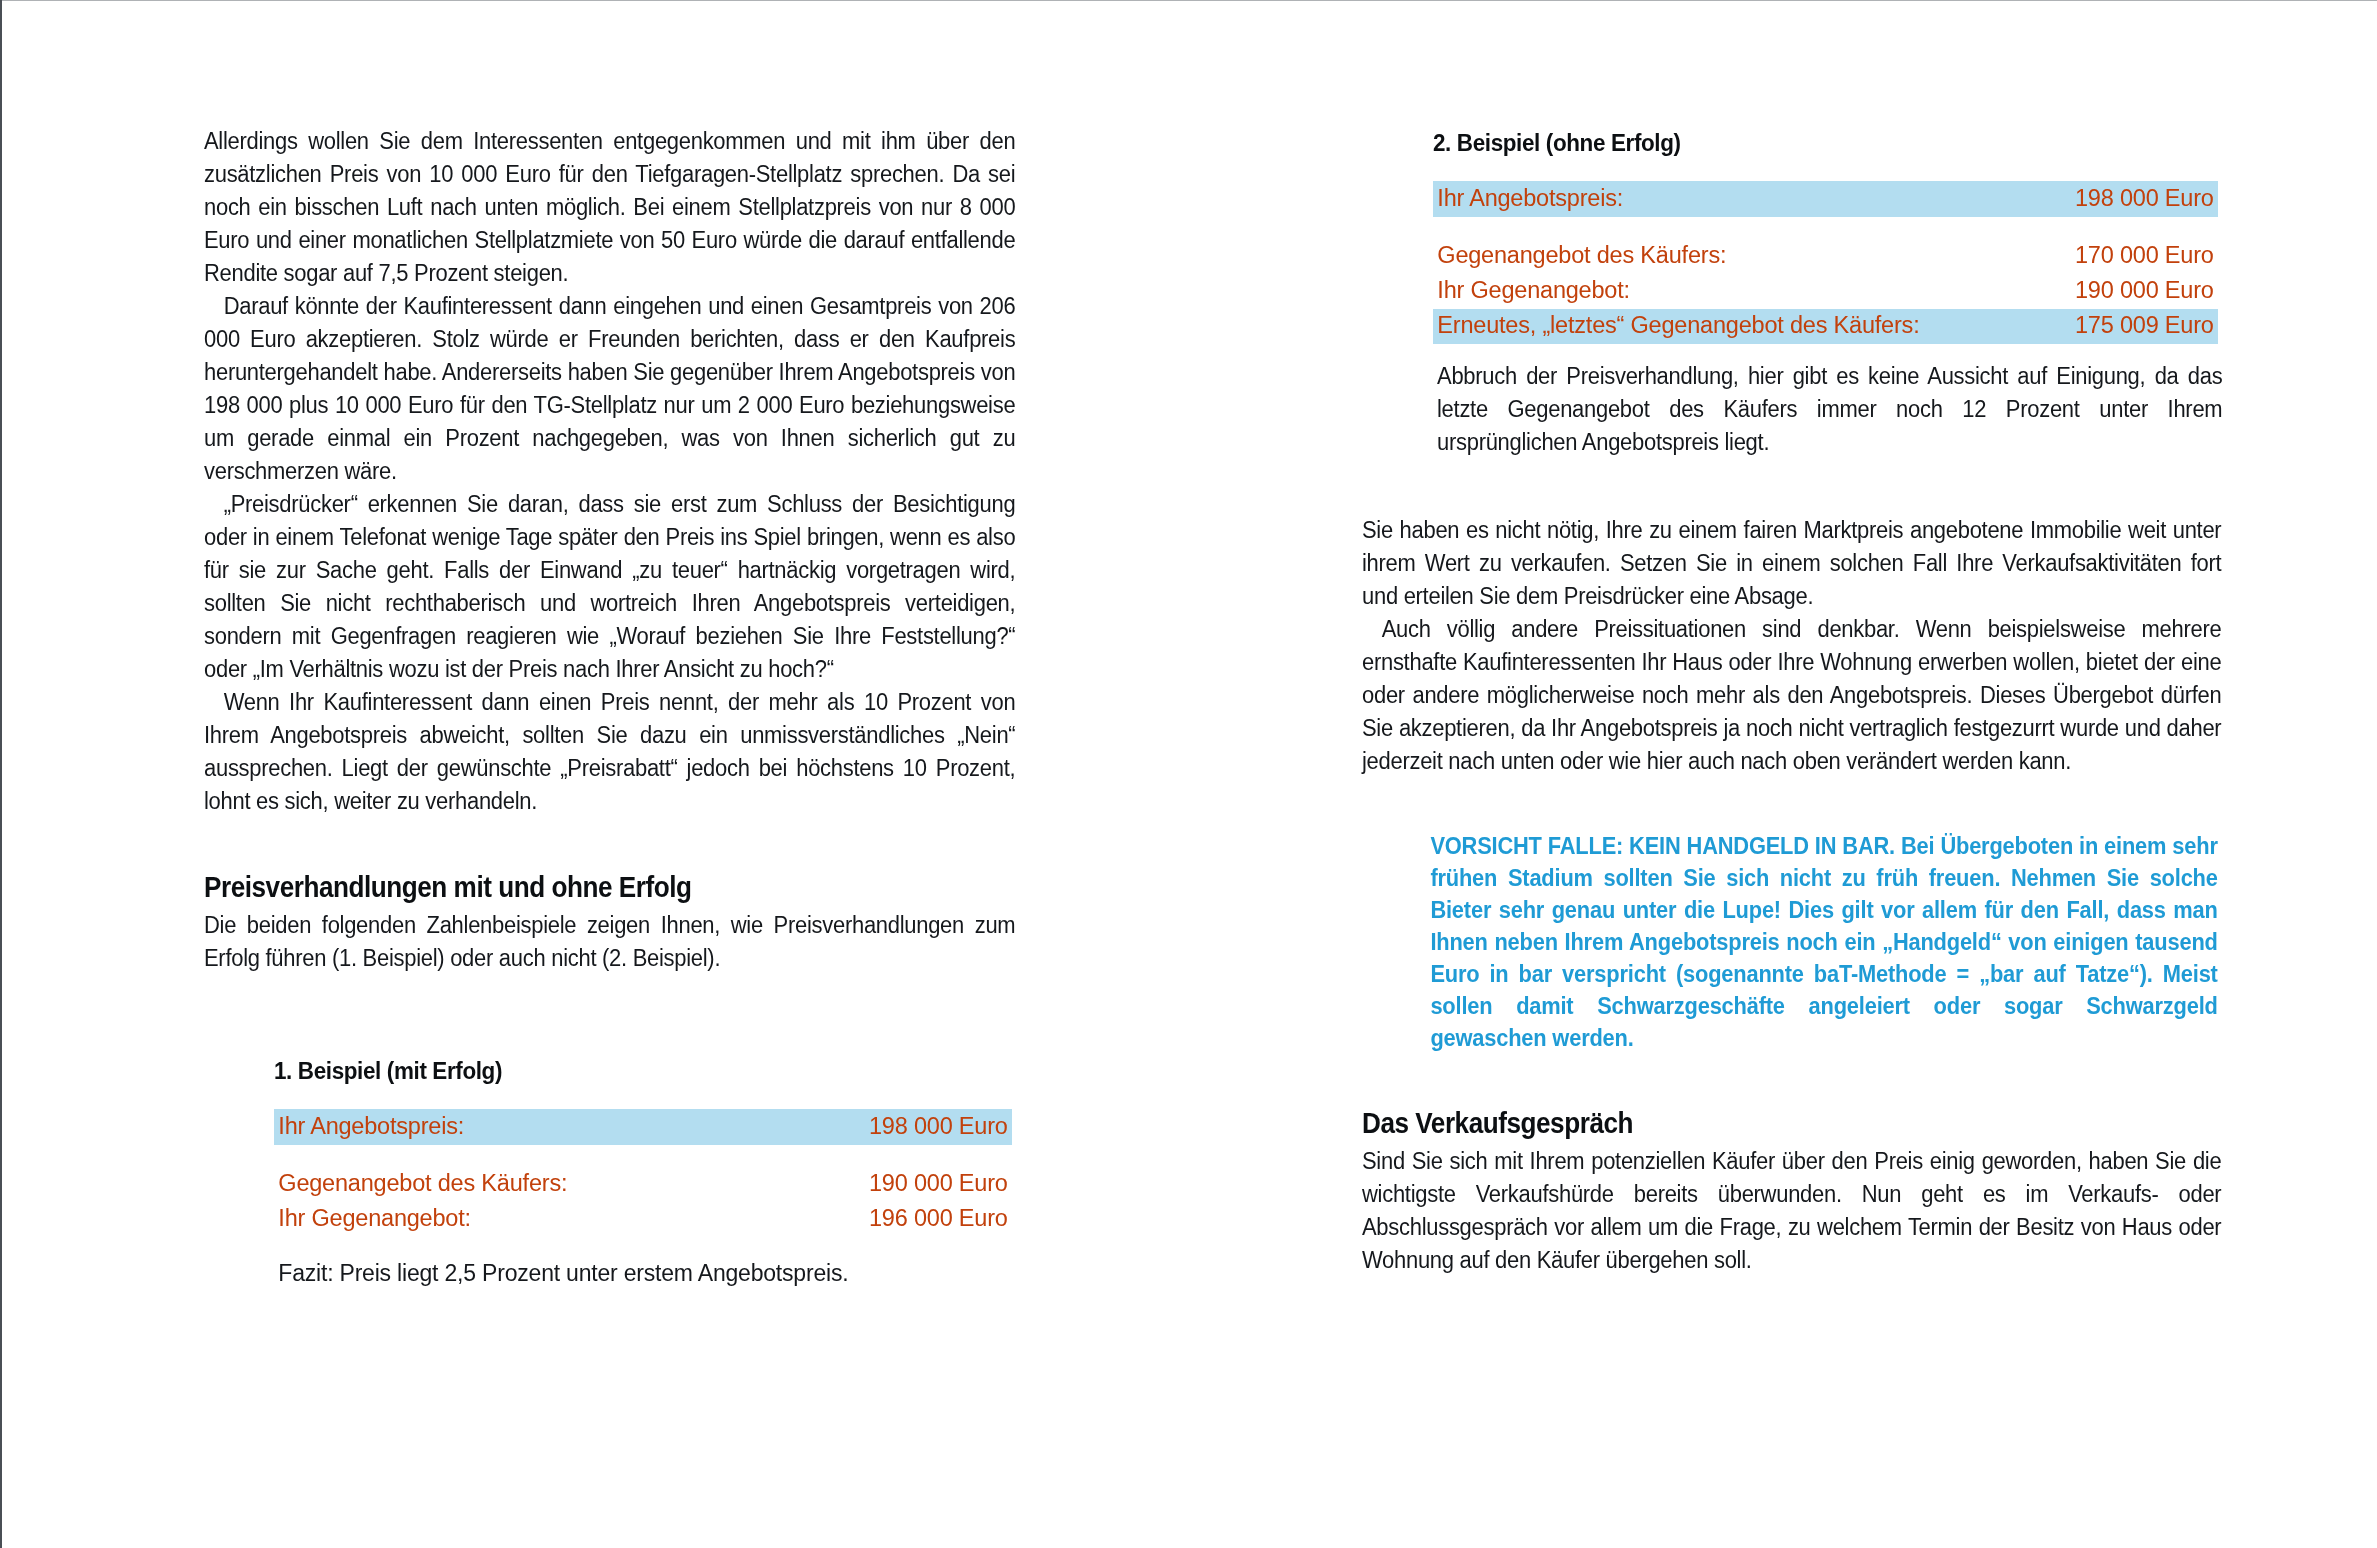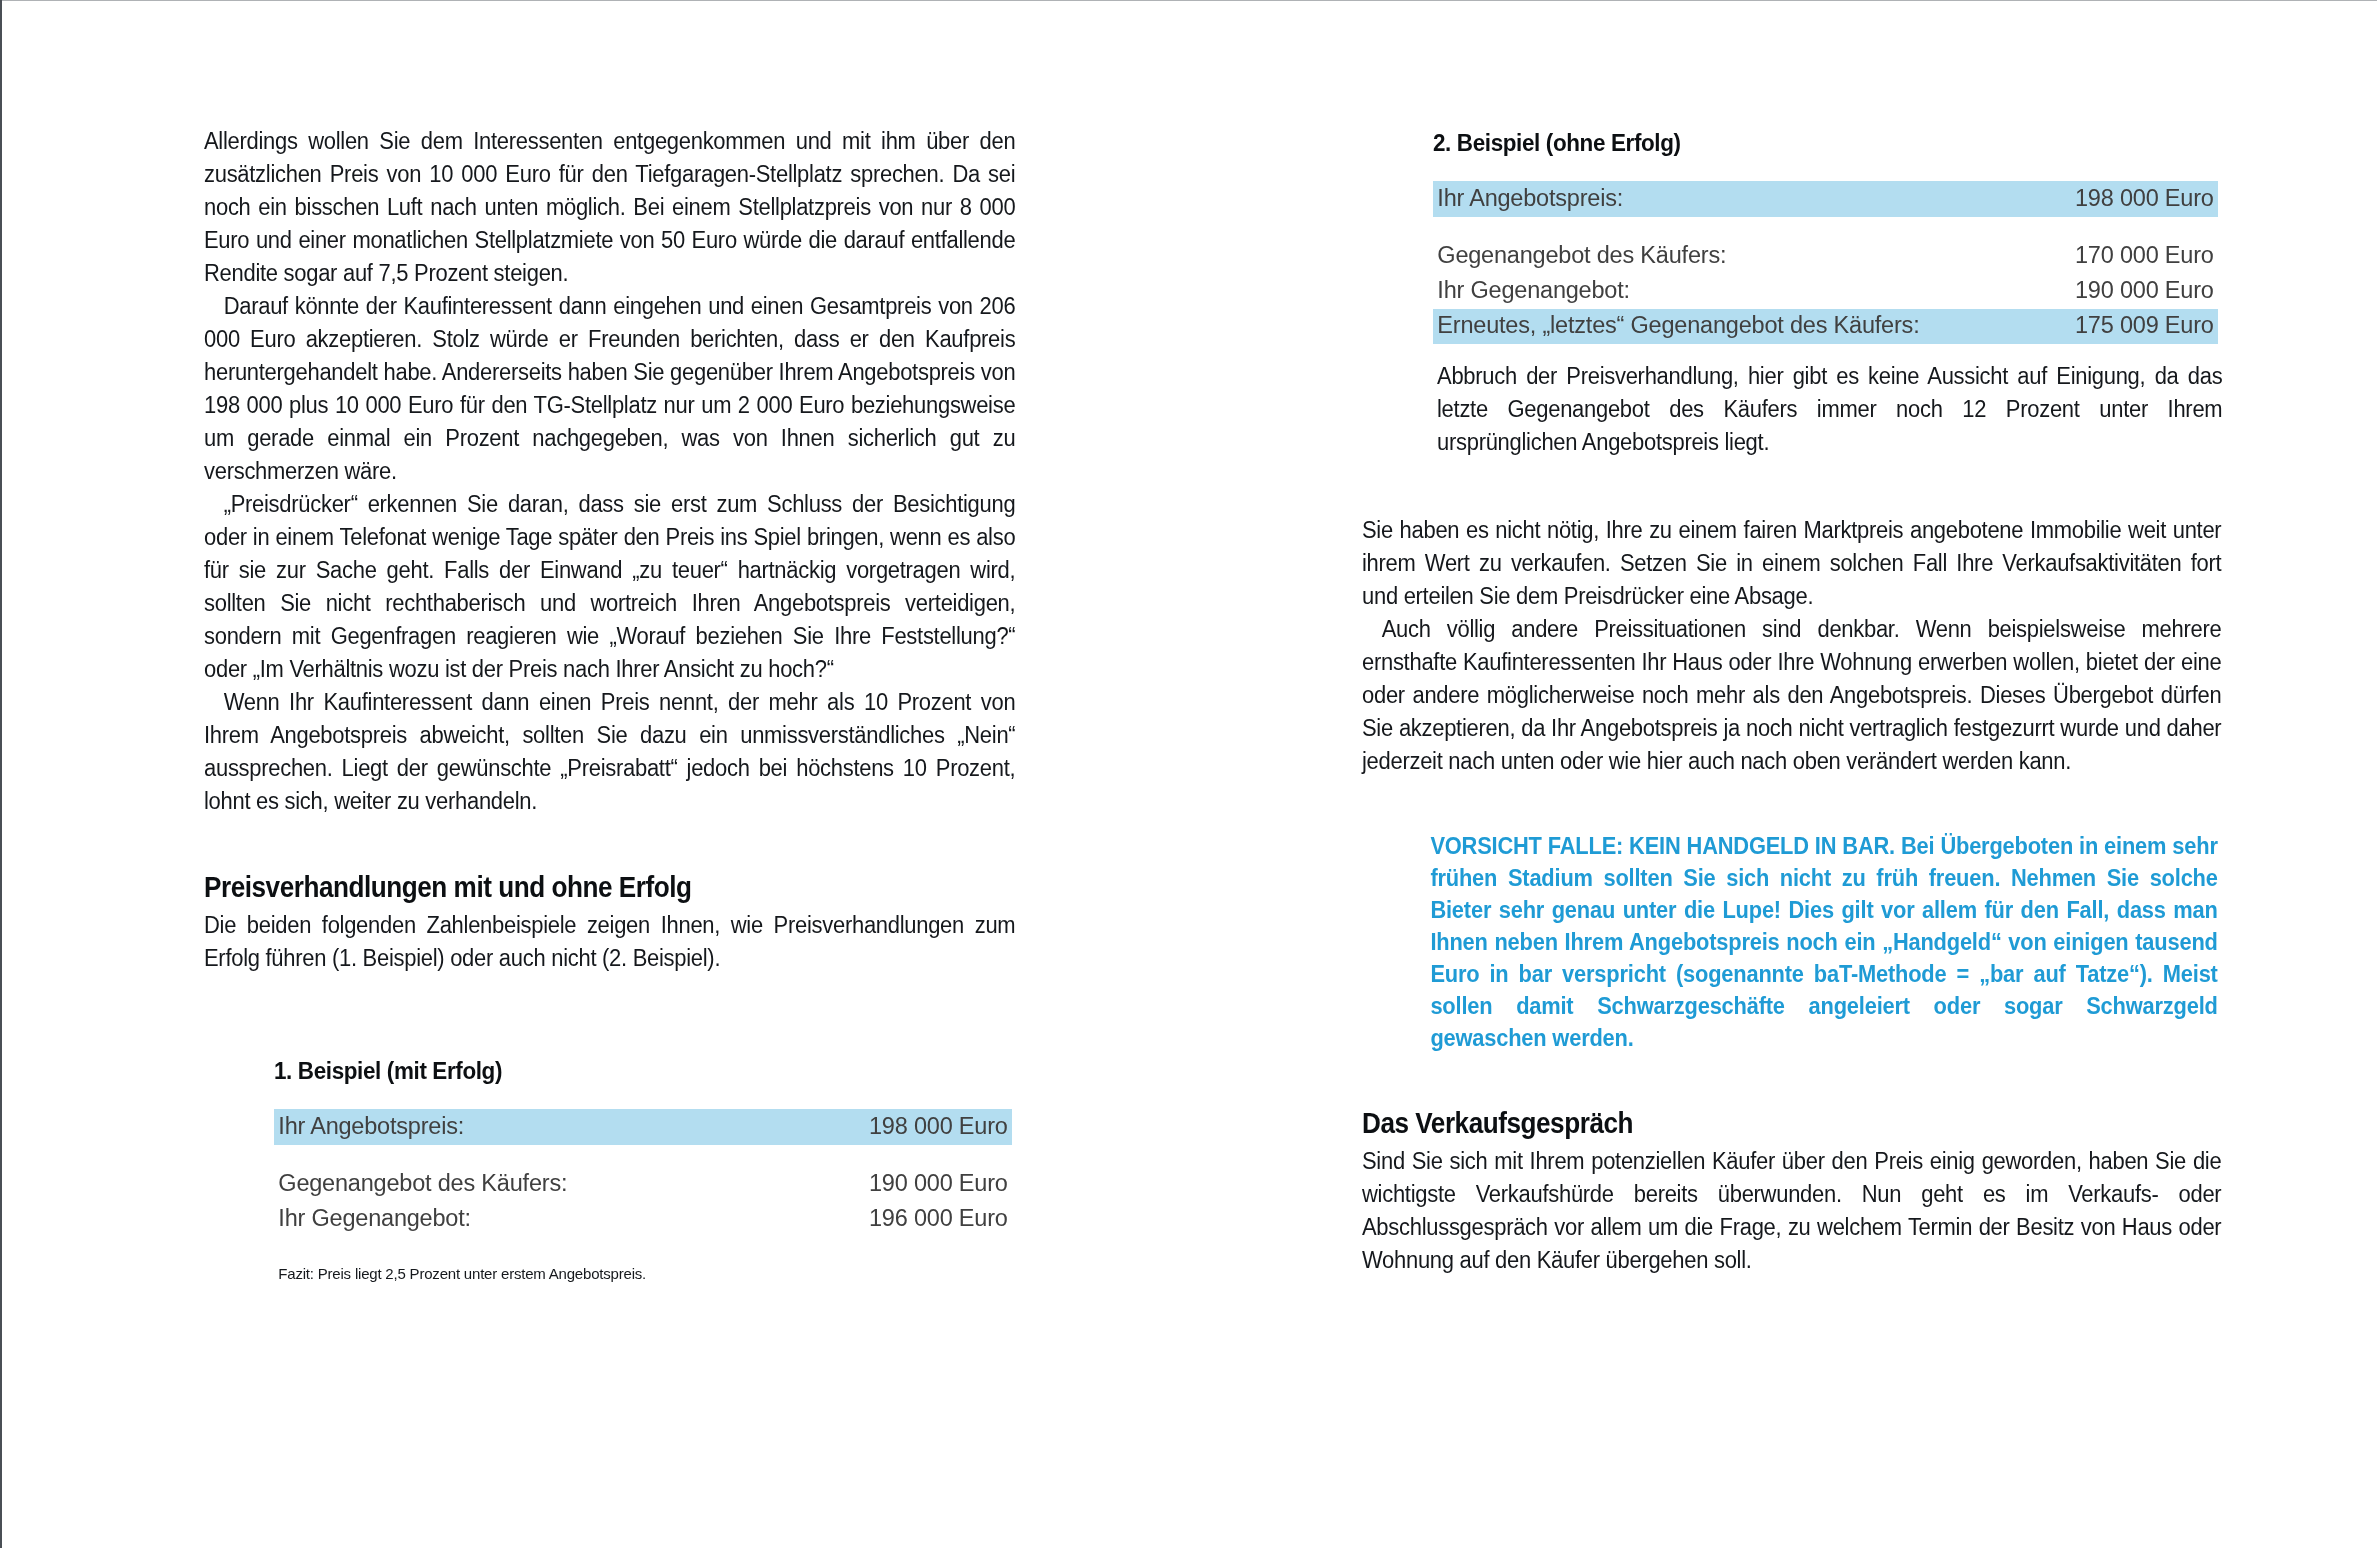--- a/index.html
+++ b/index.html
@@ -93,39 +93,39 @@
   .ex-indent-right { padding-left: 68px; }
 
   table.ex-table {
     border-collapse: collapse;
     width: 100%;
     table-layout: auto;
   }
   table.ex-table td {
     font-size: 23.5px;
     line-height: 25px;
-    color: #404040;
+    color: #c2410c;
     padding: 4.9px 0 5.5px 0;
     letter-spacing: -0.2px;
     white-space: nowrap;
     vertical-align: baseline;
   }
   table.ex-table td.lbl {
     text-align: left;
     padding-left: 4.3px;
   }
   table.ex-table td.val {
     text-align: right;
     padding-right: 4.3px;
   }
   tr.hl td { background: #b3ddf0; }
   tr.spacer td { padding: 0; height: 21px; background: transparent; }
 
   .fazit {
-    font-size: 15px;
+    font-size: 23px;
     line-height: 29px;
     color: #15181c;
     letter-spacing: -0.2px;
     margin-top: 23px;
     padding-left: 4.3px;
     white-space: nowrap;
   }
 
   
   .caution {

